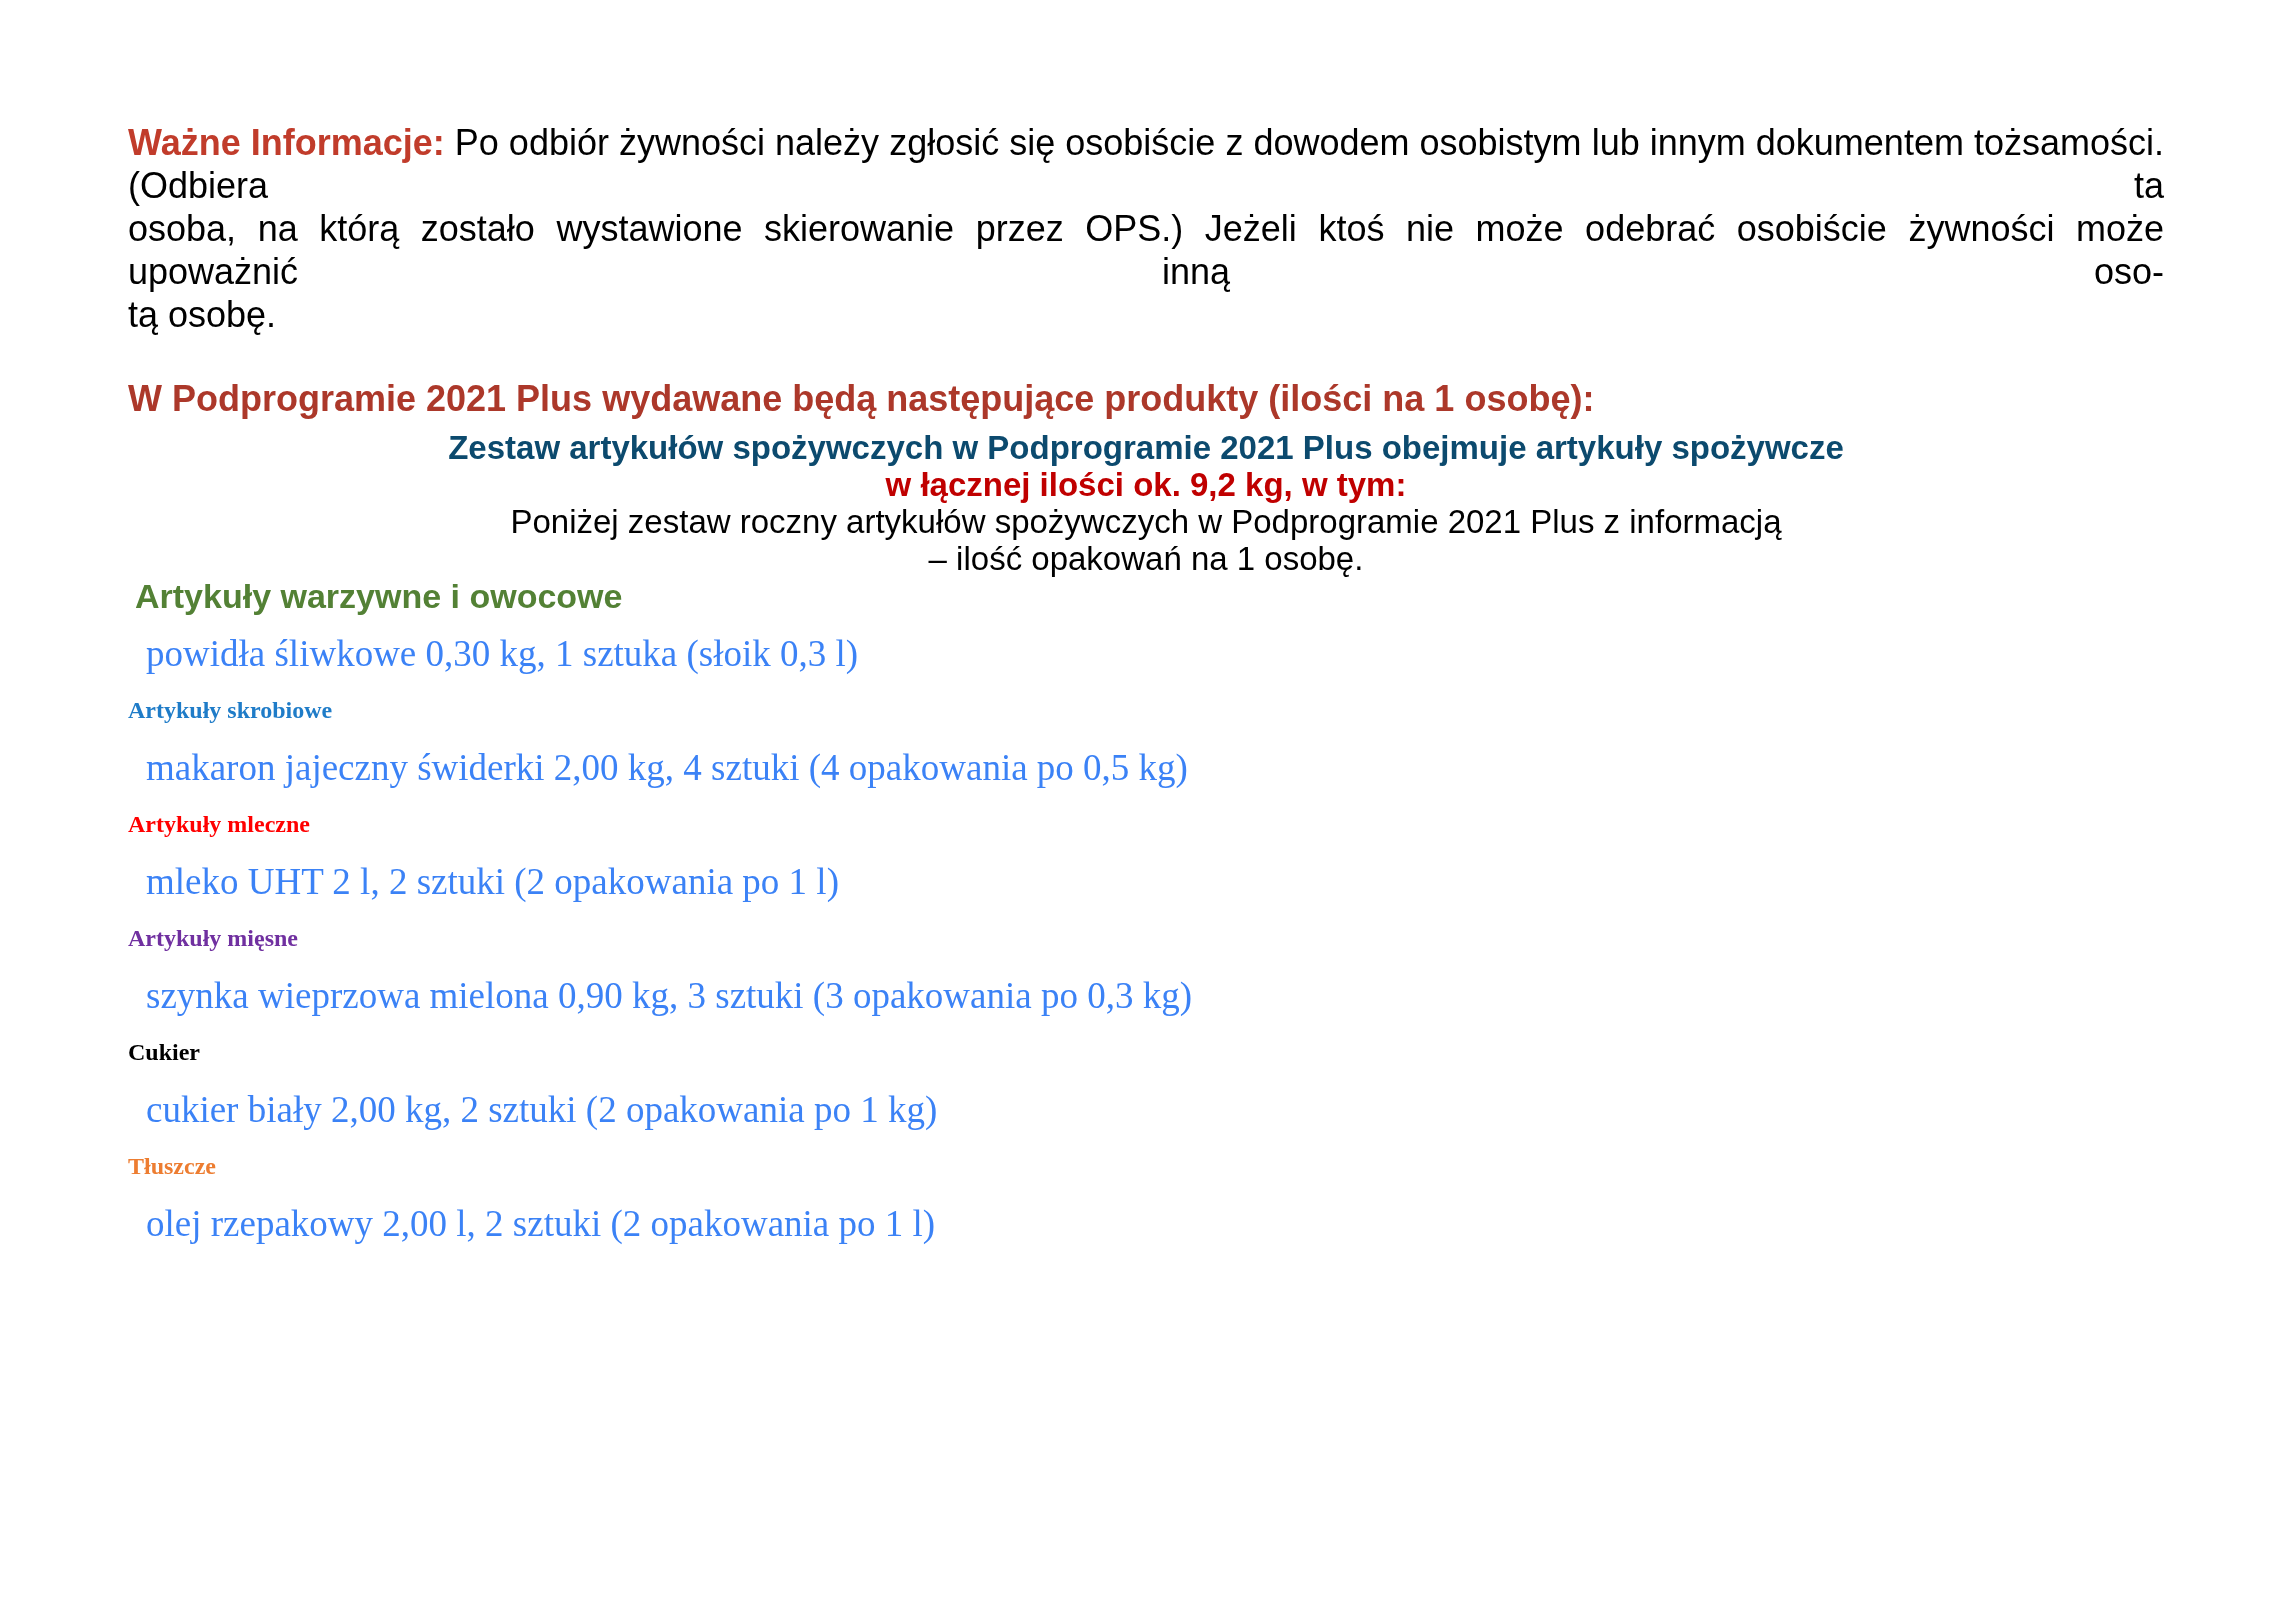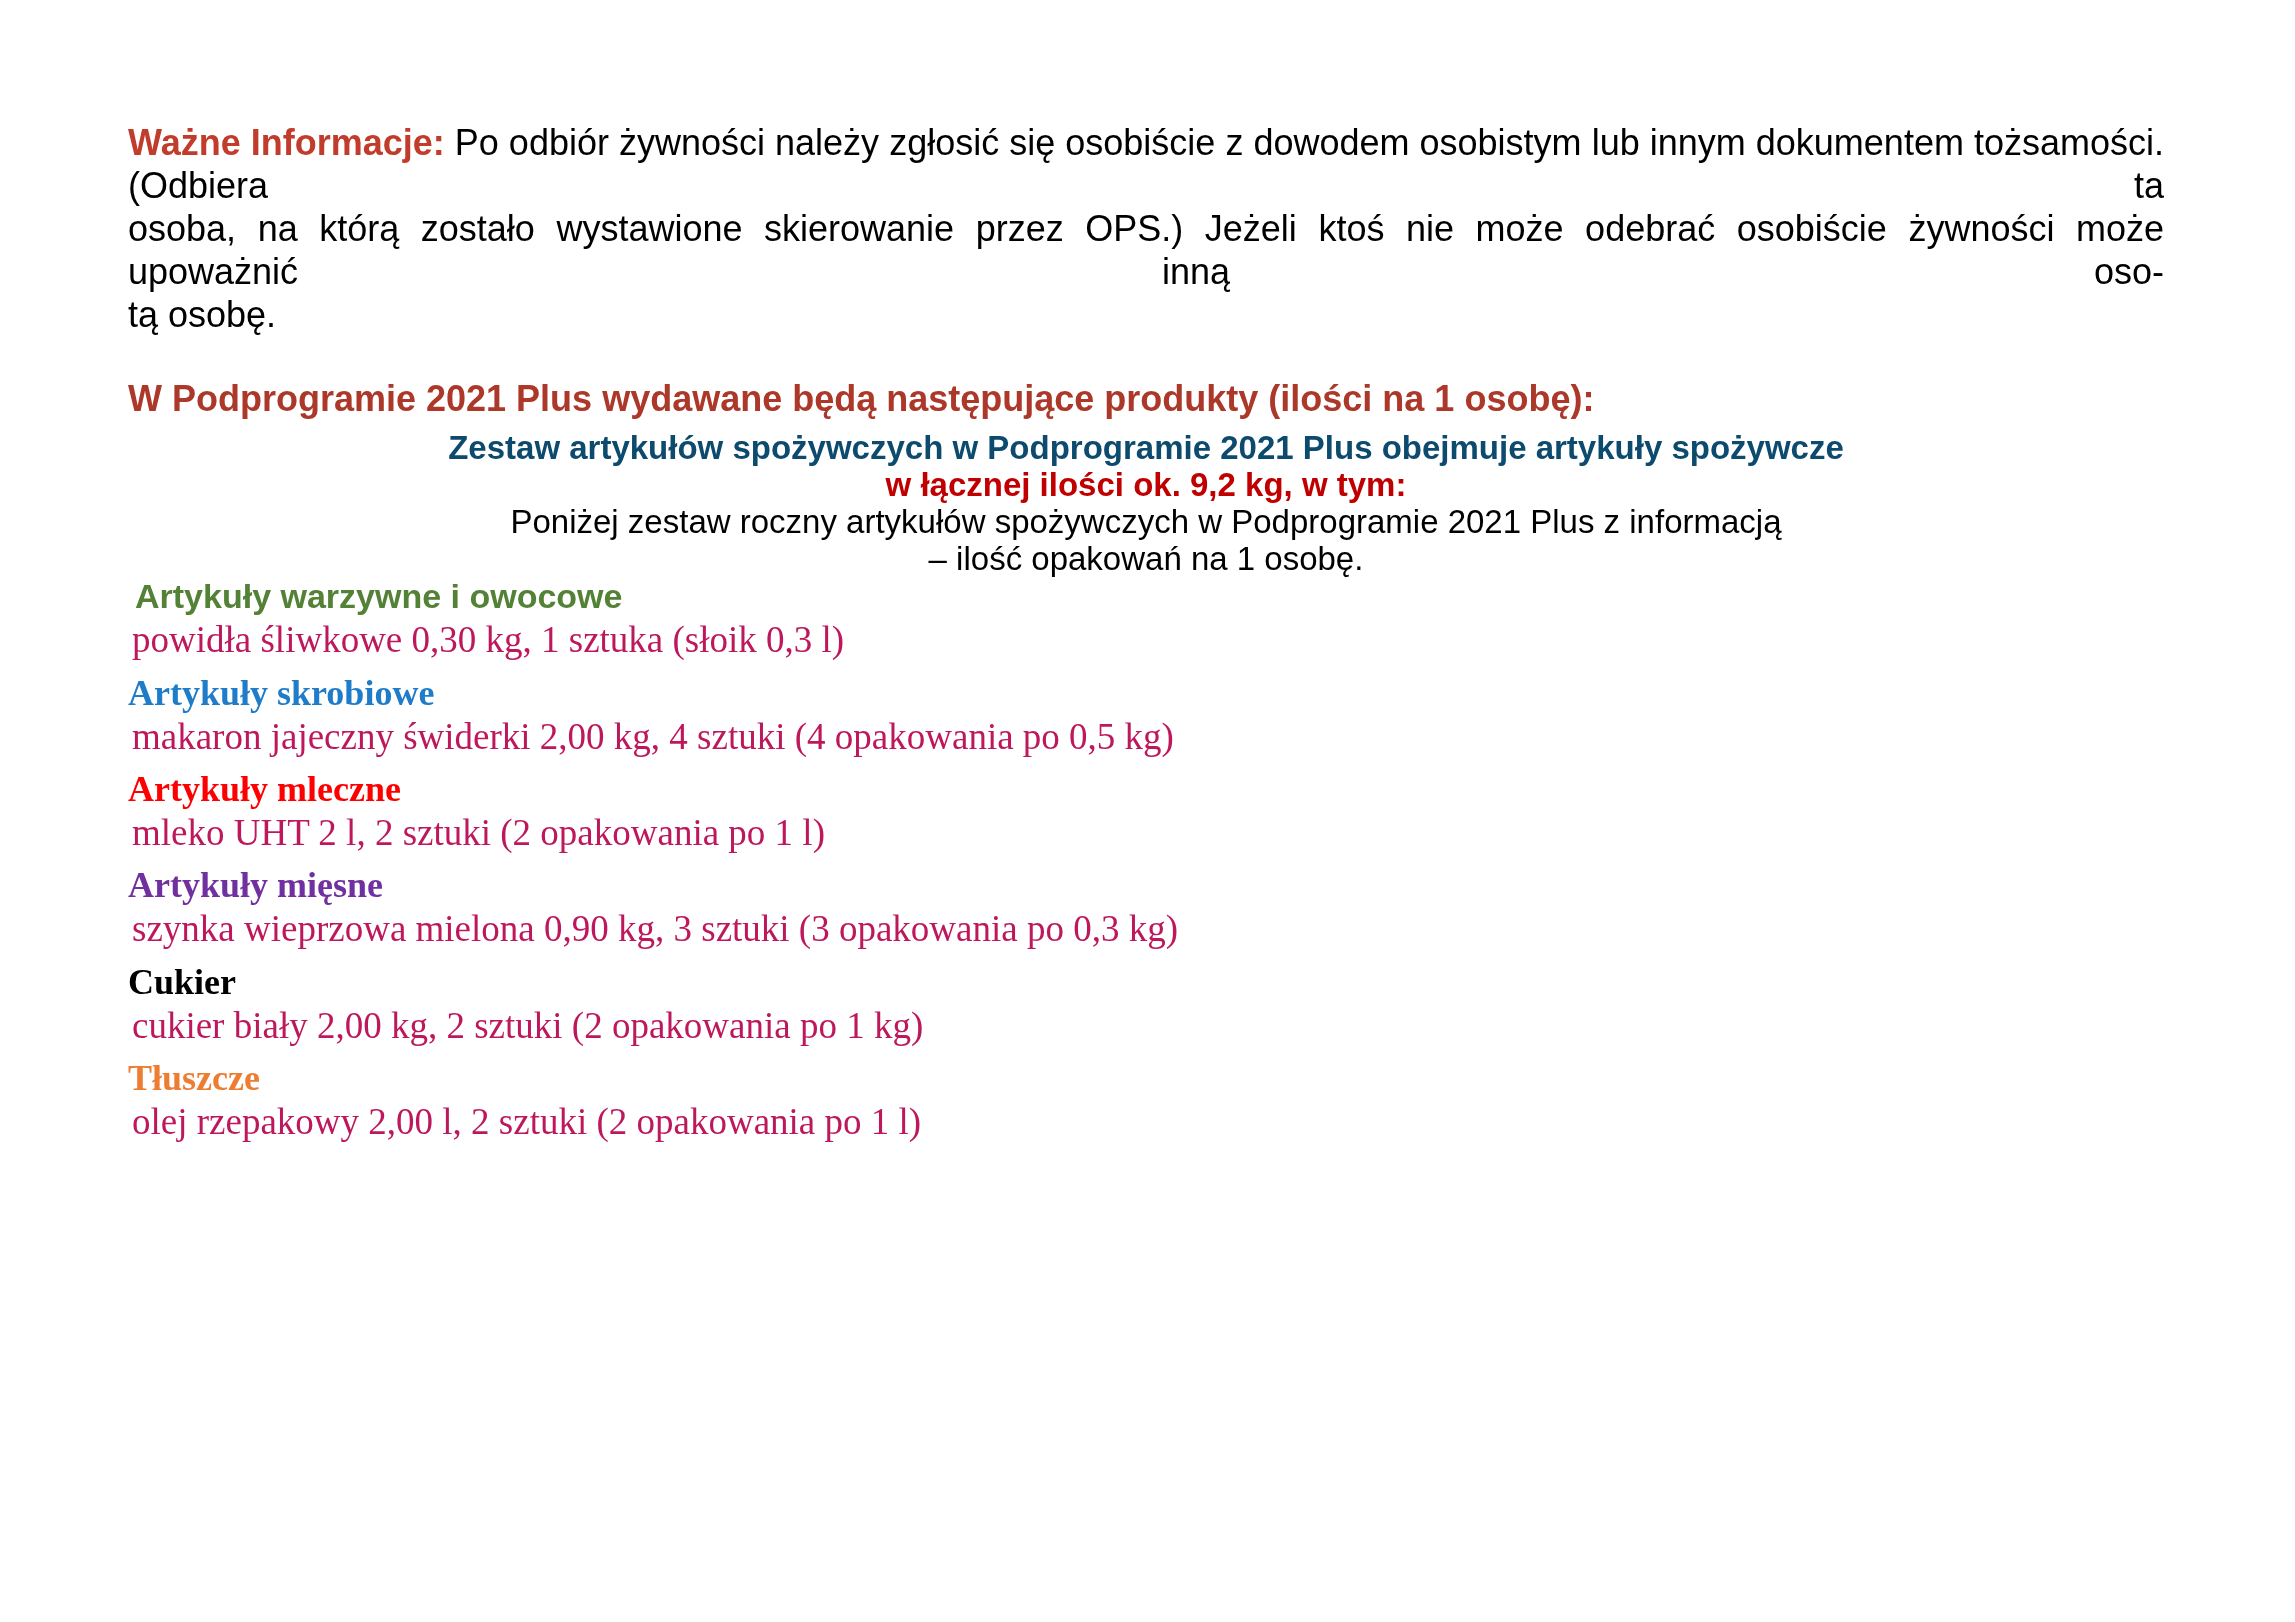--- a/index.html
+++ b/index.html
@@ -33,32 +33,32 @@
     font-size: 33px;
     line-height: 37px;
   }
   .cline { display: block; }
   .cline.red { font-weight: bold; }
   
   .sections { margin-top: 0; }
   .sec { margin: 0 0 14.4px 0; }
   .sec h2 {
     margin: 0; padding: 0;
-    font-size: 36px; line-height: 39px; font-weight: bold;
+    font-size: 24px; line-height: 39px; font-weight: bold;
     font-family: "Liberation Serif", serif;
   }
   .sec.sans h2 {
     font-family: "Liberation Sans", sans-serif;
     font-size: 34px;
   }
   .sec p {
-    margin: 4px; padding: 0;
+    margin: 18px; padding: 0;
     font-family: "Liberation Serif", serif;
     font-size: 37px; line-height: 39px;
-    color: #be185d;
+    color: #3b82f6;
   }
 </style>
 </head>
 <body>
 
 <div class="page">
 
   <p class="para">
     <span class="pline jline"><span class="bold-label" style="color: rgb(193, 60, 43);">Ważne Informacje:</span><span> Po odbiór żywności należy zgłosić się osobiście z dowodem osobistym lub innym dokumentem tożsamości. (Odbiera ta</span></span>
     <span class="pline jline">osoba, na którą zostało wystawione skierowanie przez OPS.) Jeżeli ktoś nie może odebrać osobiście żywności może upoważnić inną oso-</span>

